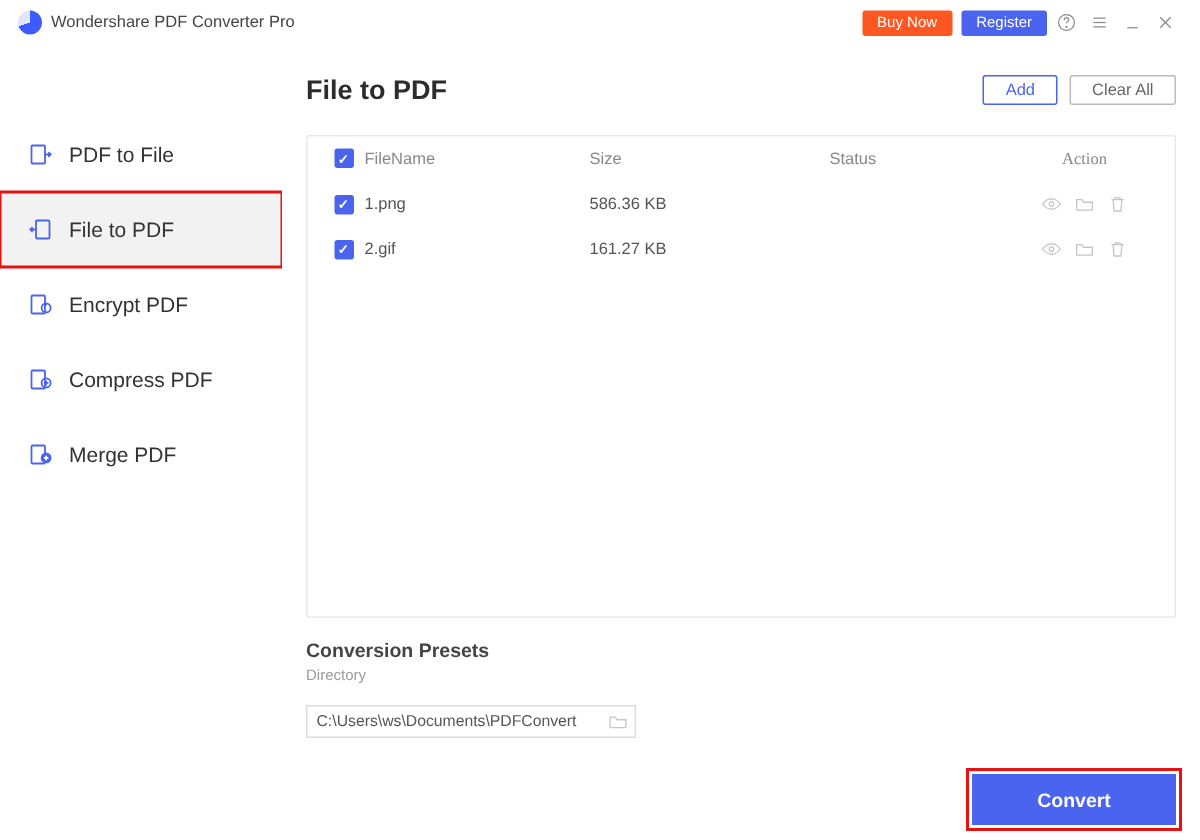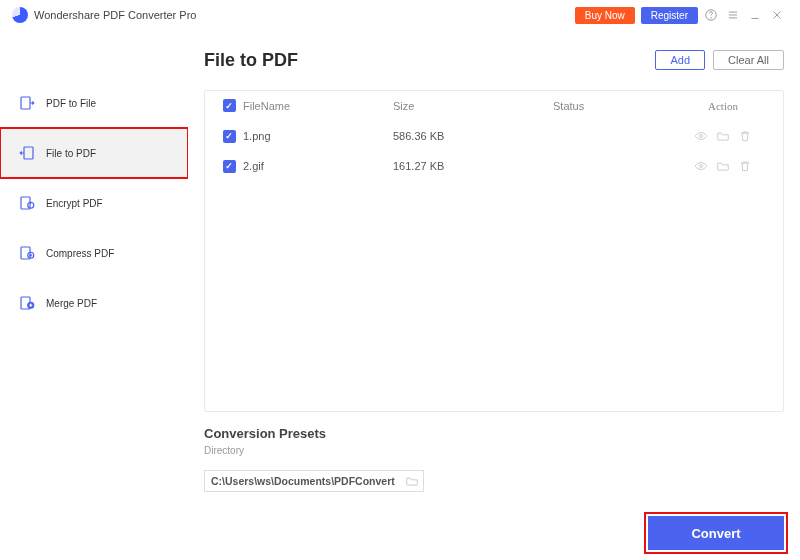--- a/index.html
+++ b/index.html
@@ -8,21 +8,21 @@
   .logo { width: 16px; height: 16px; border-radius: 50%; background: conic-gradient(#3c5cff 0 70%, #e0e6ff 70% 100%); margin-right: 6px; }
   .title { font-size: 11px; color: #444; font-weight: 500; flex: 0 0 auto; }
   .titlebar-spacer { flex: 1; }
   .btn { border: none; padding: 3px 10px; font-size: 10px; border-radius: 2px; cursor: pointer; color: #fff; }
   .btn-buy { background: #ff5722; margin-right: 6px; }
   .btn-reg { background: #4b64ef; margin-right: 2px; }
   .win-icon { width: 22px; height: 22px; display: inline-flex; align-items: center; justify-content: center; color: #888; font-size: 13px; cursor: pointer; }
   .win-icon svg { width: 14px; height: 14px; stroke: #888; fill: none; stroke-width: 1.4; }
   .app { display: flex; height: 530px; }
   .sidebar { width: 188px; padding-top: 48px; background: #fff; }
-  .side-item { height: 50px; display: flex; align-items: center; padding-left: 18px; cursor: pointer; font-size: 10px; color: #333; }
+  .side-item { height: 50px; display: flex; align-items: center; padding-left: 18px; cursor: pointer; font-size: 14px; color: #333; }
   .side-item.selected { background: #f2f2f2; outline: 2.5px solid #e81111; outline-offset: -1px; }
   .side-icon { width: 18px; height: 18px; margin-right: 10px; display: inline-flex; align-items: center; justify-content: center; }
   .side-icon svg { width: 18px; height: 18px; }
   .main { flex: 1; background: #fff; display: flex; flex-direction: column; padding: 0 16px 10px 16px; }
   .main-header { display: flex; align-items: center; height: 60px; }
   .page-title { font-size: 18px; font-weight: 700; color: #2c2c2c; flex: 1; }
   .hdr-btn { border: 1px solid #4b64ef; color: #4b64ef; background: #fff; font-size: 11px; padding: 3px 14px; border-radius: 2px; cursor: pointer; margin-left: 8px; }
   .hdr-btn.gray { border-color: #bbb; color: #666; }
   .table { border: 1px solid #e9e9e9; border-radius: 2px; flex: 1; overflow: hidden; position: relative; }
   .table-head, .row { display: flex; align-items: center; padding: 0 10px; height: 30px; font-size: 11px; }
@@ -34,21 +34,21 @@
   .col-status { flex: 1; }
   .col-action { flex: 0 0 100px; text-align: center; display: flex; gap: 8px; justify-content: center; font-family: Liberation Serif, serif; }
   .chk { width: 13px; height: 13px; border-radius: 2px; background: #4b64ef; display: inline-flex; align-items: center; justify-content: center; }
   .chk::after { content: "✓"; color: #fff; font-size: 9px; font-weight: bold; }
   .status-bar { width: 55px; height: 7px; border-radius: 4px; background: #d7d7d7; }
   .act-icon { width: 14px; height: 14px; cursor: pointer; }
   .act-icon svg { width: 14px; height: 14px; stroke: #c5c5c5; fill: none; stroke-width: 1.5; }
   .footer { padding-top: 14px; }
   .footer-title { font-size: 13px; font-weight: 600; color: #444; margin-bottom: 4px; }
   .footer-sub { font-size: 10px; color: #999; margin-bottom: 14px; }
-  .dir-box { width: 220px; height: 22px; border: 1px solid #ddd; padding: 0 22px 0 6px; font-size: 10.5px; color: #555; background: #fff; position: relative; display: flex; align-items: center; overflow: hidden; font-weight: bold; }
+  .dir-box { width: 220px; height: 22px; border: 1px solid #ddd; padding: 0 22px 0 6px; font-size: 10.5px; color: #555; background: #fff; position: relative; display: flex; align-items: center; overflow: hidden; }
   .dir-box .folder { position: absolute; right: 4px; top: 3px; }
   .convert-wrap { display: flex; justify-content: flex-end; margin-top: 24px; }
   .convert-btn { width: 136px; height: 34px; background: #4b64ef; color: #fff; border: none; font-size: 13px; font-weight: 600; cursor: pointer; outline: 2.5px solid #e81111; outline-offset: 2px; }
 </style>
 </head>
 <body>
 
 <div class="titlebar">
   <span class="logo"></span>
   <span class="title">Wondershare PDF Converter Pro</span>

